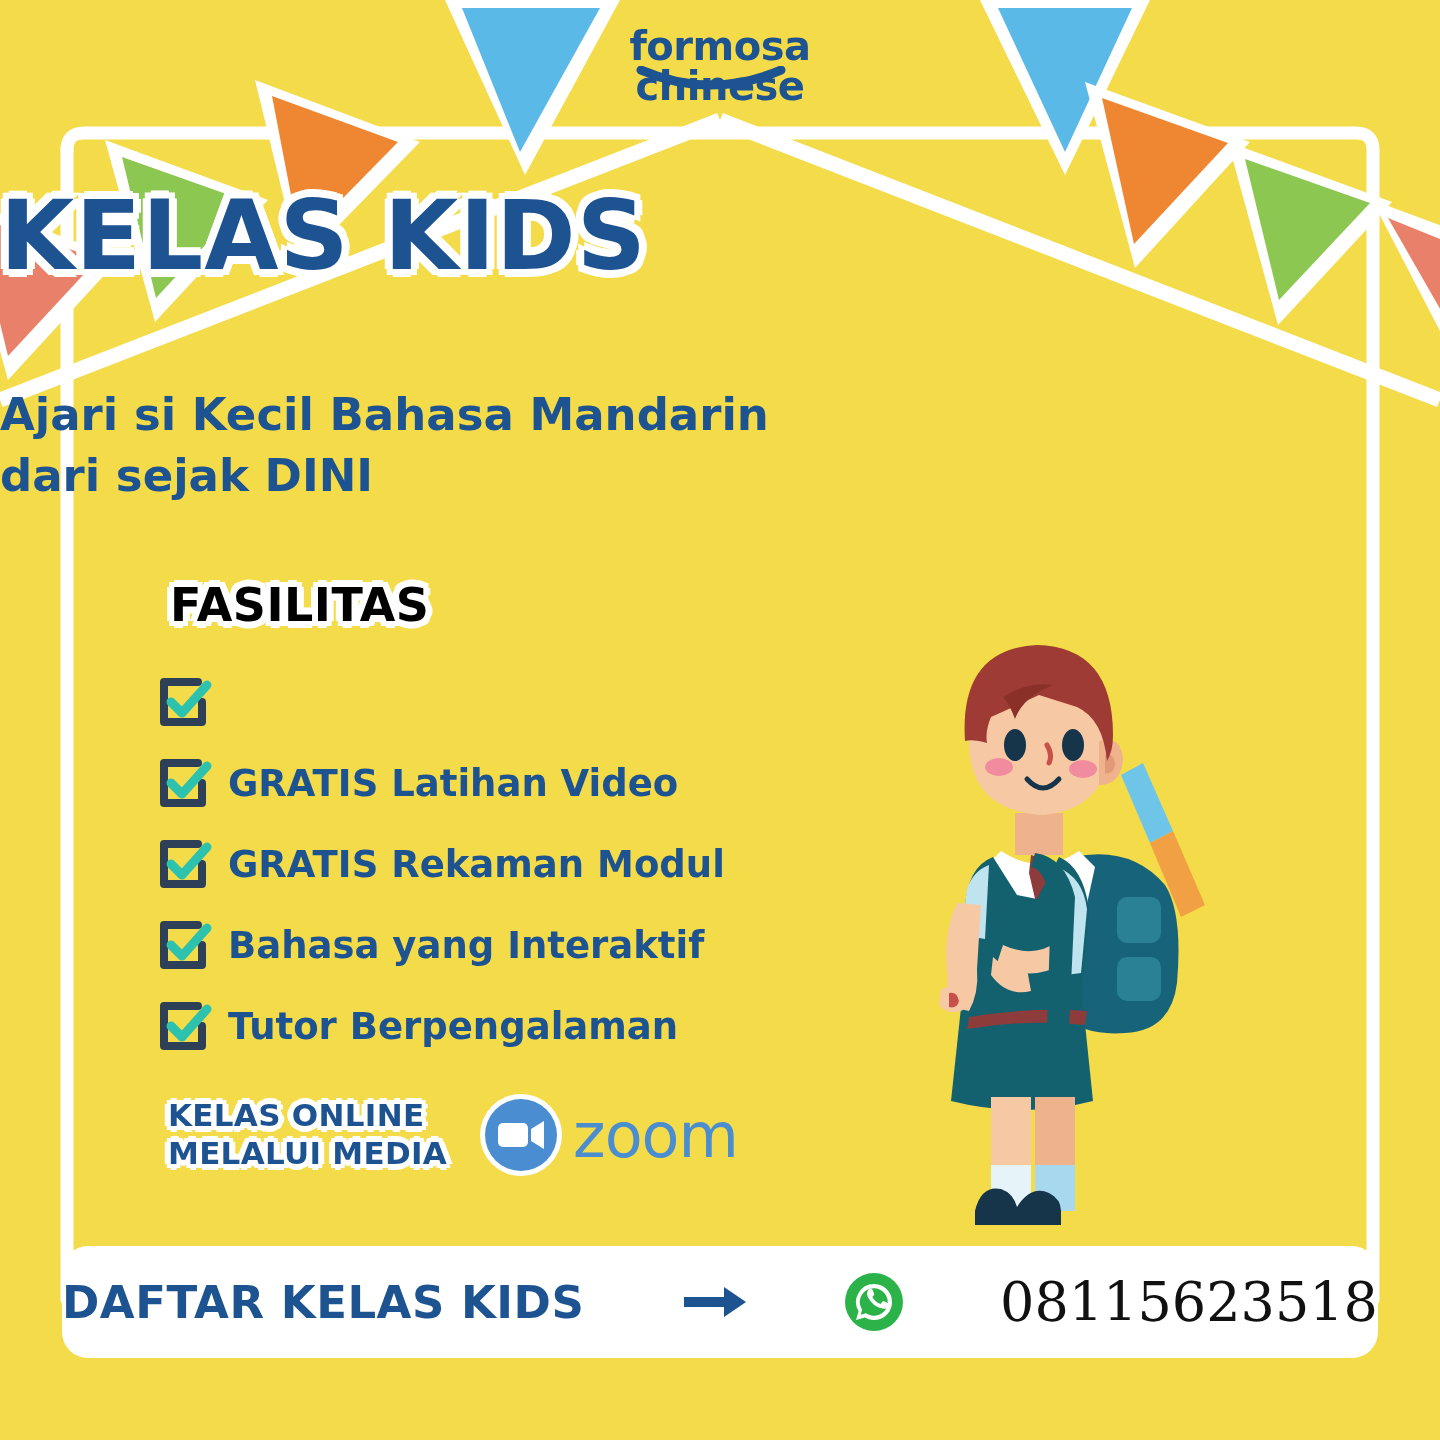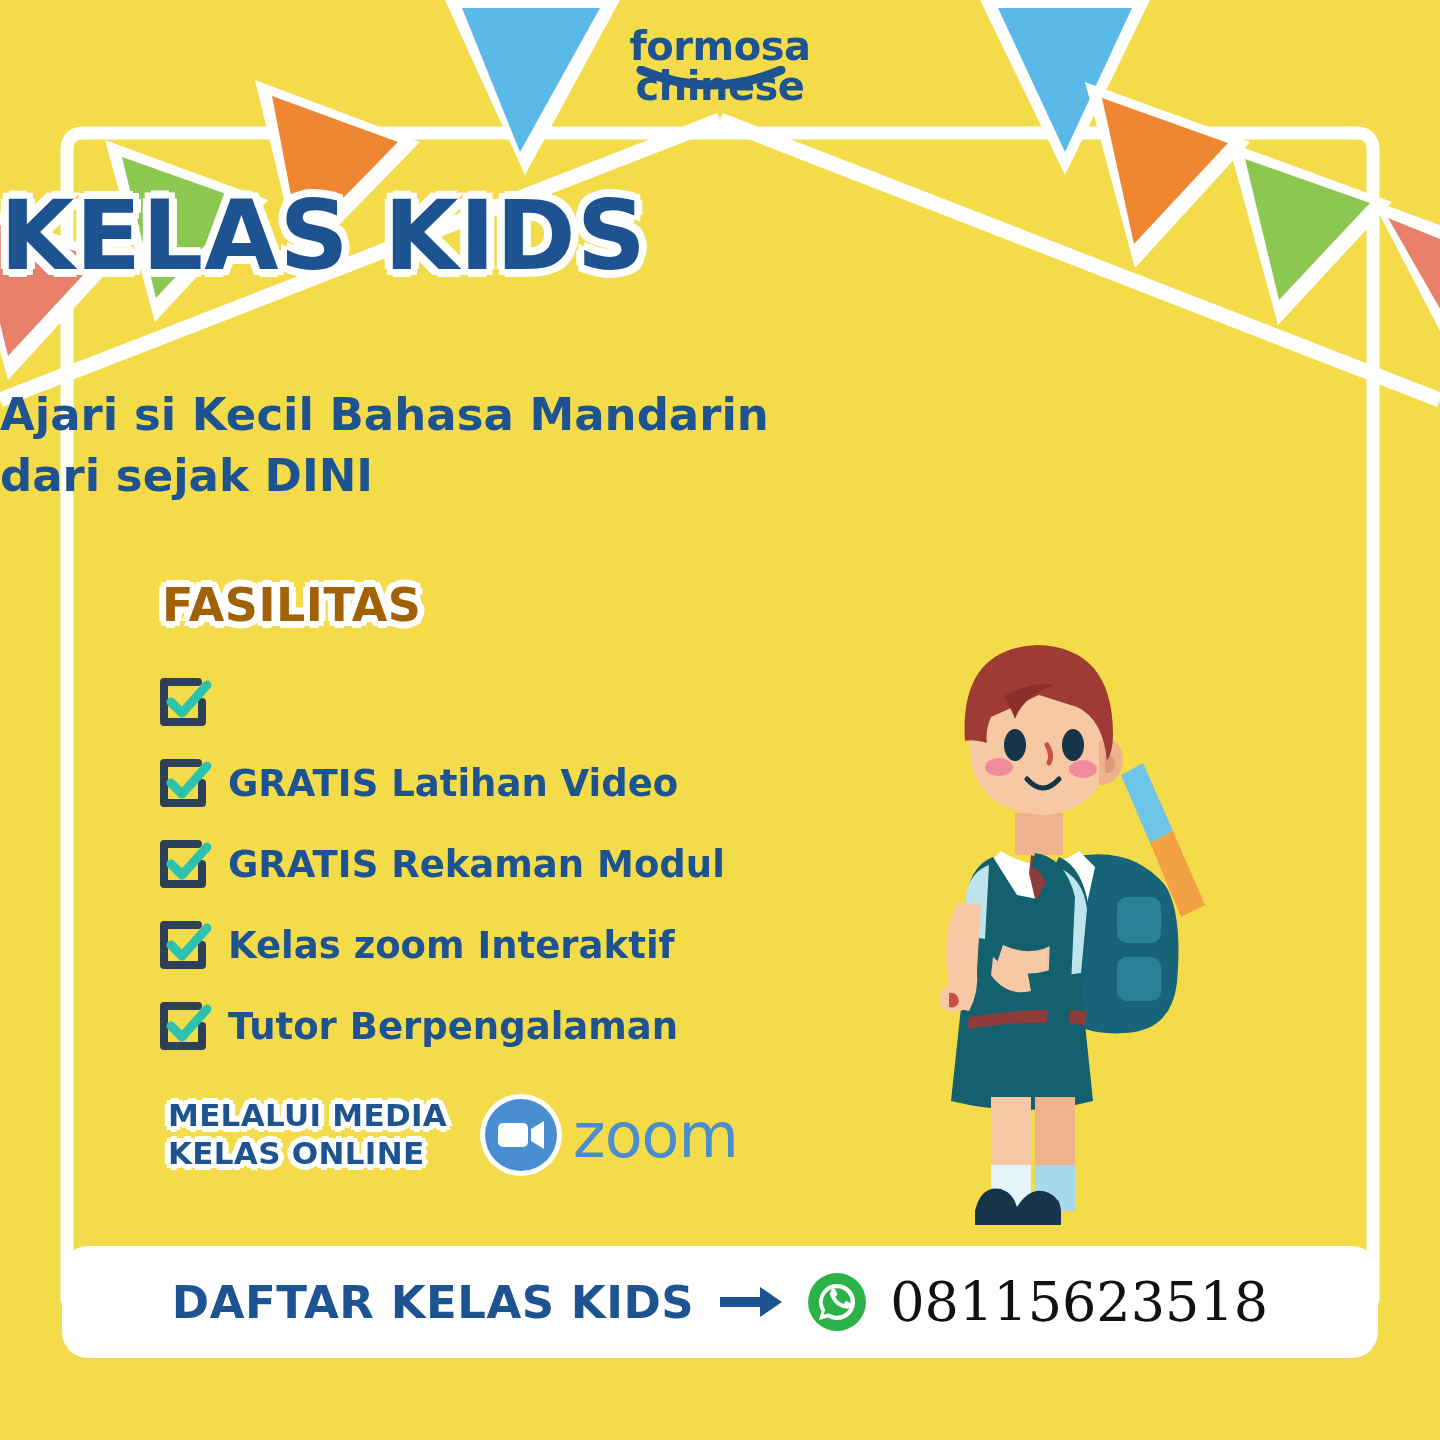--- a/index.html
+++ b/index.html
@@ -78,26 +78,26 @@
     font-size: 45px;
     font-weight: 700;
     color: #1D5391;
     line-height: 1.35;
   }
   .subtitle span { display: block; }
 
   
   .fasilitas {
     position: absolute;
-    left: 162px;
+    left: 170px;
     top: 578px;
     font-size: 46px;
     font-weight: 700;
     letter-spacing: 0.5px;
-    color: #a16207;
+    color: #000000;
     text-shadow:
        7px 0 0 #ffffff, -7px 0 0 #ffffff,
        0 7px 0 #ffffff, 0 -7px 0 #ffffff,
        5px 5px 0 #ffffff, -5px 5px 0 #ffffff,
        5px -5px 0 #ffffff, -5px -5px 0 #ffffff;
   }
 
   
   .checklist {
     position: absolute;
@@ -171,21 +171,21 @@
   .cta-bar {
     position: absolute;
     left: 62px;
     top: 1246px;
     width: 1316px;
     height: 112px;
     background: #ffffff;
     border-radius: 26px;
     display: flex;
     align-items: center;
-    justify-content: center;
+    justify-content: space-between;
   }
   .cta-text {
     font-size: 45px;
     font-weight: 700;
     letter-spacing: 0.5px;
     color: #1D5391;
     white-space: nowrap;
   }
   .cta-arrow {
     margin: 0 22px 0 24px;
@@ -309,39 +309,39 @@
       <span class="check-label">GRATIS Rekaman Modul</span>
     </div>
 
     <div class="check-item">
       <span class="check-box">
         <svg width="54" height="54" viewBox="0 0 54 54">
           <path d="M 40 6 L 6 6 L 6 46 L 44 46 L 44 26" fill="none" stroke="#2E4057" stroke-width="8" stroke-linecap="round" stroke-linejoin="round"></path>
           <path d="M 13 26 L 24 37 L 49 9" fill="none" stroke="#2CC2AE" stroke-width="9" stroke-linecap="round" stroke-linejoin="round"></path>
         </svg>
       </span>
-      <span class="check-label">Kelas zoom Interaktif</span>
+      <span class="check-label">Bahasa yang Interaktif</span>
     </div>
 
     <div class="check-item">
       <span class="check-box">
         <svg width="54" height="54" viewBox="0 0 54 54">
           <path d="M 40 6 L 6 6 L 6 46 L 44 46 L 44 26" fill="none" stroke="#2E4057" stroke-width="8" stroke-linecap="round" stroke-linejoin="round"></path>
           <path d="M 13 26 L 24 37 L 49 9" fill="none" stroke="#2CC2AE" stroke-width="9" stroke-linecap="round" stroke-linejoin="round"></path>
         </svg>
       </span>
       <span class="check-label">Tutor Berpengalaman</span>
     </div>
 
   </div>
 
   <div class="zoom-block">
     <div class="zoom-text">
+      <span>KELAS ONLINE</span>
       <span>MELALUI MEDIA</span>
-      <span>KELAS ONLINE</span>
     </div>
     <div class="zoom-logo">
       <svg width="84" height="84" viewBox="0 0 84 84">
         <circle cx="42" cy="42" r="41" fill="#ffffff"></circle>
         <circle cx="42" cy="42" r="36" fill="#4A8DD0"></circle>
         <rect x="19" y="30" width="30" height="24" rx="5" fill="#ffffff"></rect>
         <polygon points="52,36 65,28 65,56 52,48" fill="#ffffff"></polygon>
       </svg>
       <span class="zoom-word">zoom</span>
     </div>

